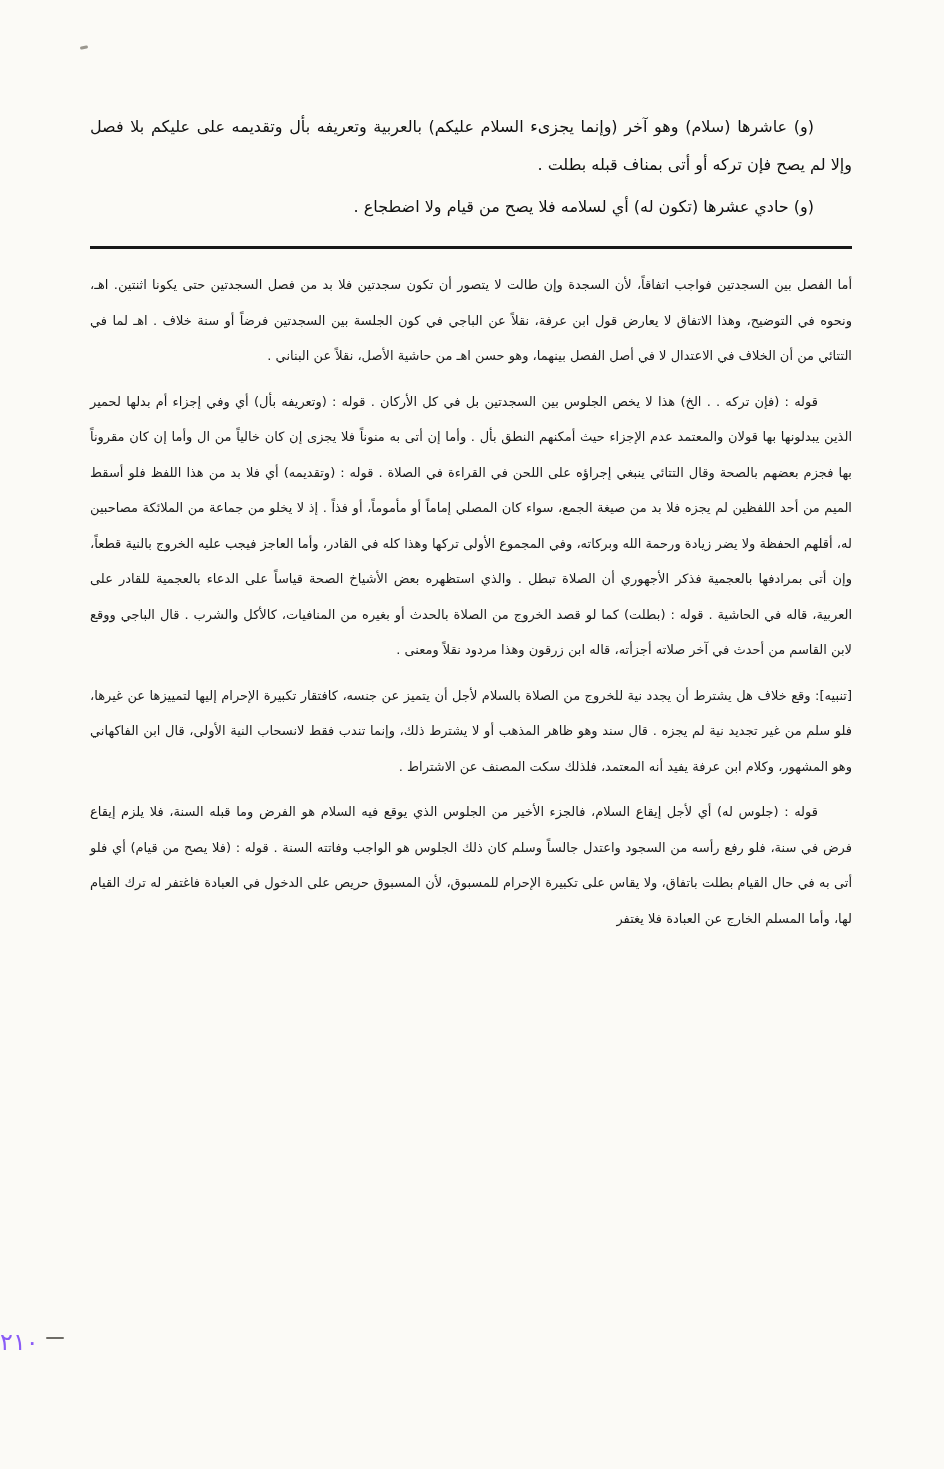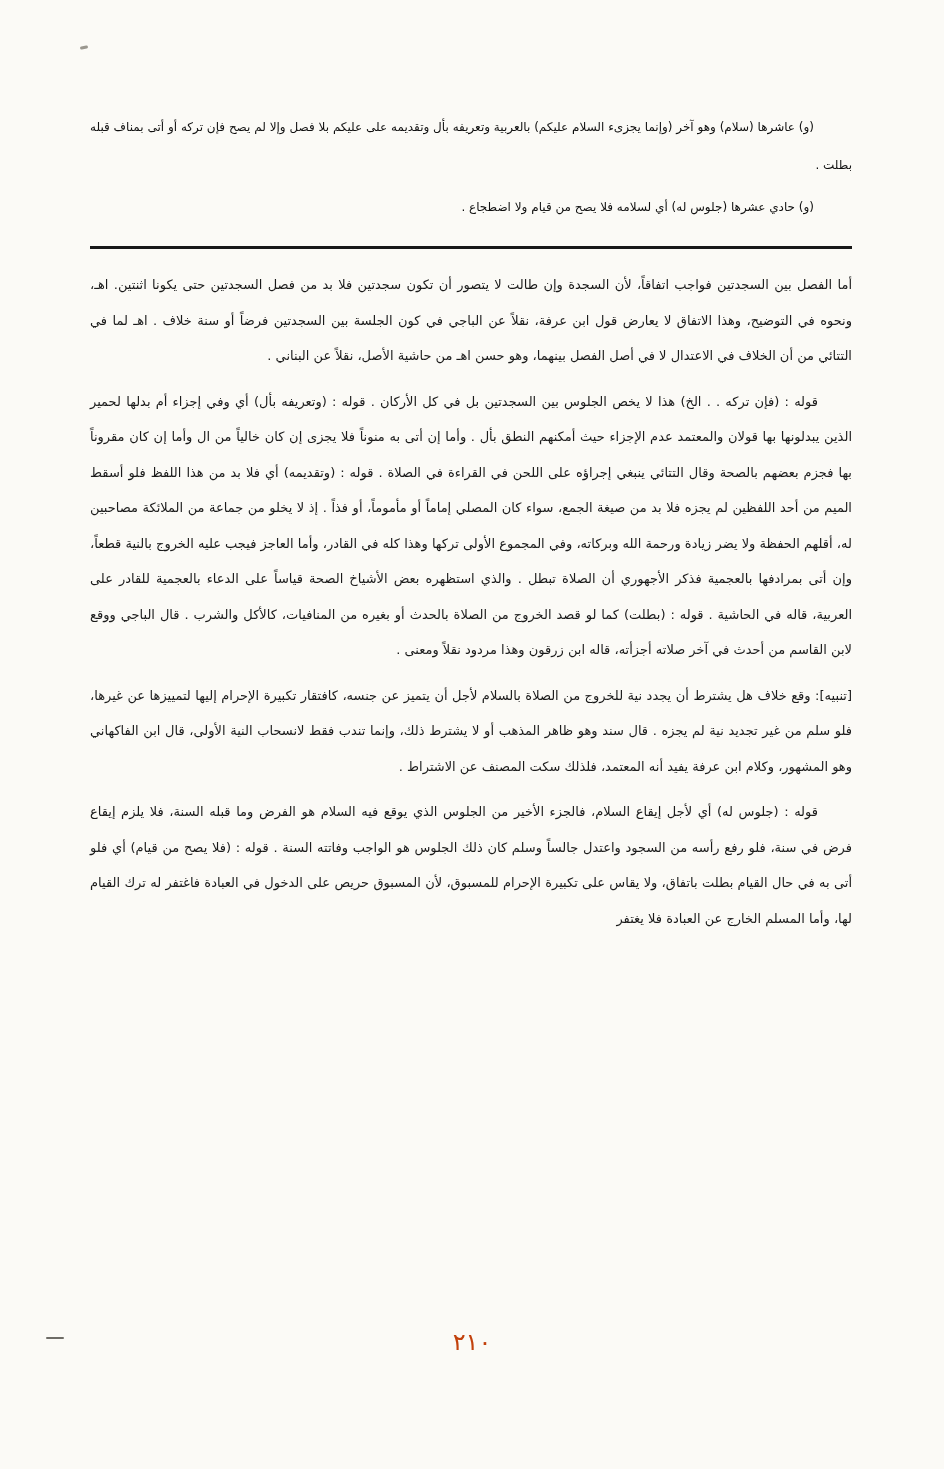--- a/index.html
+++ b/index.html
@@ -17,21 +17,21 @@
     direction: rtl;
     overflow: hidden;
   }
   .text-block {
     position: absolute;
     top: 108px;
     right: 92px;
     left: 90px;
   }
   .matn p {
-    font-size: 12px;
+    font-size: 16px;
     line-height: 38px;
     text-align: justify;
     text-indent: 38px;
     letter-spacing: 0.1px;
     color: #101010;
   }
   .matn p + p { margin-top: 4px; }
   .divider {
     height: 3px;
     background: #181818;
@@ -45,23 +45,23 @@
     text-indent: 0;
     color: #1a1a1a;
   }
   .sharh p.indent { text-indent: 34px; }
   .sharh p + p { margin-top: 10px; }
   .page-number {
     position: absolute;
     top: 1328px;
     left: 0;
     right: 0;
-    text-align: center;
+    text-align: left;
     font-size: 24px;
-    color: #c2410c;
+    color: #8b5cf6;
     letter-spacing: 2px;
   }
   .scan-mark-top {
     position: absolute;
     top: 46px;
     right: 856px;
     width: 8px;
     height: 3px;
     background: #9a978f;
     border-radius: 2px;
@@ -81,21 +81,21 @@
 <body>
 
 <div class="page">
 
   <span class="scan-mark-top"></span>
 
   <div class="text-block">
 
     <div class="matn">
       <p>(و) عاشرها (سلام) وهو آخر (وإنما يجزىء السلام عليكم) بالعربية وتعريفه بأل وتقديمه على عليكم بلا فصل وإلا لم يصح فإن تركه أو أتى بمناف قبله بطلت .</p>
-      <p>(و) حادي عشرها (جلوس له) أي لسلامه فلا يصح من قيام ولا اضطجاع .</p>
+      <p>(و) حادي عشرها (تكون له) أي لسلامه فلا يصح من قيام ولا اضطجاع .</p>
     </div>
 
     <hr class="divider">
 
     <div class="sharh">
       <p>أما الفصل بين السجدتين فواجب اتفاقاً، لأن السجدة وإن طالت لا يتصور أن تكون سجدتين فلا بد من فصل السجدتين حتى يكونا اثنتين. اهـ، ونحوه في التوضيح، وهذا الاتفاق لا يعارض قول ابن عرفة، نقلاً عن الباجي في كون الجلسة بين السجدتين فرضاً أو سنة خلاف . اهـ لما في التتائي من أن الخلاف في الاعتدال لا في أصل الفصل بينهما، وهو حسن اهـ من حاشية الأصل، نقلاً عن البناني .</p>
       <p class="indent">قوله : (فإن تركه . . الخ) هذا لا يخص الجلوس بين السجدتين بل في كل الأركان . قوله : (وتعريفه بأل) أي وفي إجزاء أم بدلها لحمير الذين يبدلونها بها قولان والمعتمد عدم الإجزاء حيث أمكنهم النطق بأل . وأما إن أتى به منوناً فلا يجزى إن كان خالياً من ال وأما إن كان مقروناً بها فجزم بعضهم بالصحة وقال التتائي ينبغي إجراؤه على اللحن في القراءة في الصلاة . قوله : (وتقديمه) أي فلا بد من هذا اللفظ فلو أسقط الميم من أحد اللفظين لم يجزه فلا بد من صيغة الجمع، سواء كان المصلي إماماً أو مأموماً، أو فذاً . إذ لا يخلو من جماعة من الملائكة مصاحبين له، أقلهم الحفظة ولا يضر زيادة ورحمة الله وبركاته، وفي المجموع الأولى تركها وهذا كله في القادر، وأما العاجز فيجب عليه الخروج بالنية قطعاً، وإن أتى بمرادفها بالعجمية فذكر الأجهوري أن الصلاة تبطل . والذي استظهره بعض الأشياخ الصحة قياساً على الدعاء بالعجمية للقادر على العربية، قاله في الحاشية . قوله : (بطلت) كما لو قصد الخروج من الصلاة بالحدث أو بغيره من المنافيات، كالأكل والشرب . قال الباجي ووقع لابن القاسم من أحدث في آخر صلاته أجزأته، قاله ابن زرقون وهذا مردود نقلاً ومعنى .</p>
       <p>[تنبيه]: وقع خلاف هل يشترط أن يجدد نية للخروج من الصلاة بالسلام لأجل أن يتميز عن جنسه، كافتقار تكبيرة الإحرام إليها لتمييزها عن غيرها، فلو سلم من غير تجديد نية لم يجزه . قال سند وهو ظاهر المذهب أو لا يشترط ذلك، وإنما تندب فقط لانسحاب النية الأولى، قال ابن الفاكهاني وهو المشهور، وكلام ابن عرفة يفيد أنه المعتمد، فلذلك سكت المصنف عن الاشتراط .</p>
       <p class="indent">قوله : (جلوس له) أي لأجل إيقاع السلام، فالجزء الأخير من الجلوس الذي يوقع فيه السلام هو الفرض وما قبله السنة، فلا يلزم إيقاع فرض في سنة، فلو رفع رأسه من السجود واعتدل جالساً وسلم كان ذلك الجلوس هو الواجب وفاتته السنة . قوله : (فلا يصح من قيام) أي فلو أتى به في حال القيام بطلت باتفاق، ولا يقاس على تكبيرة الإحرام للمسبوق، لأن المسبوق حريص على الدخول في العبادة فاغتفر له ترك القيام لها، وأما المسلم الخارج عن العبادة فلا يغتفر</p>
     </div>

